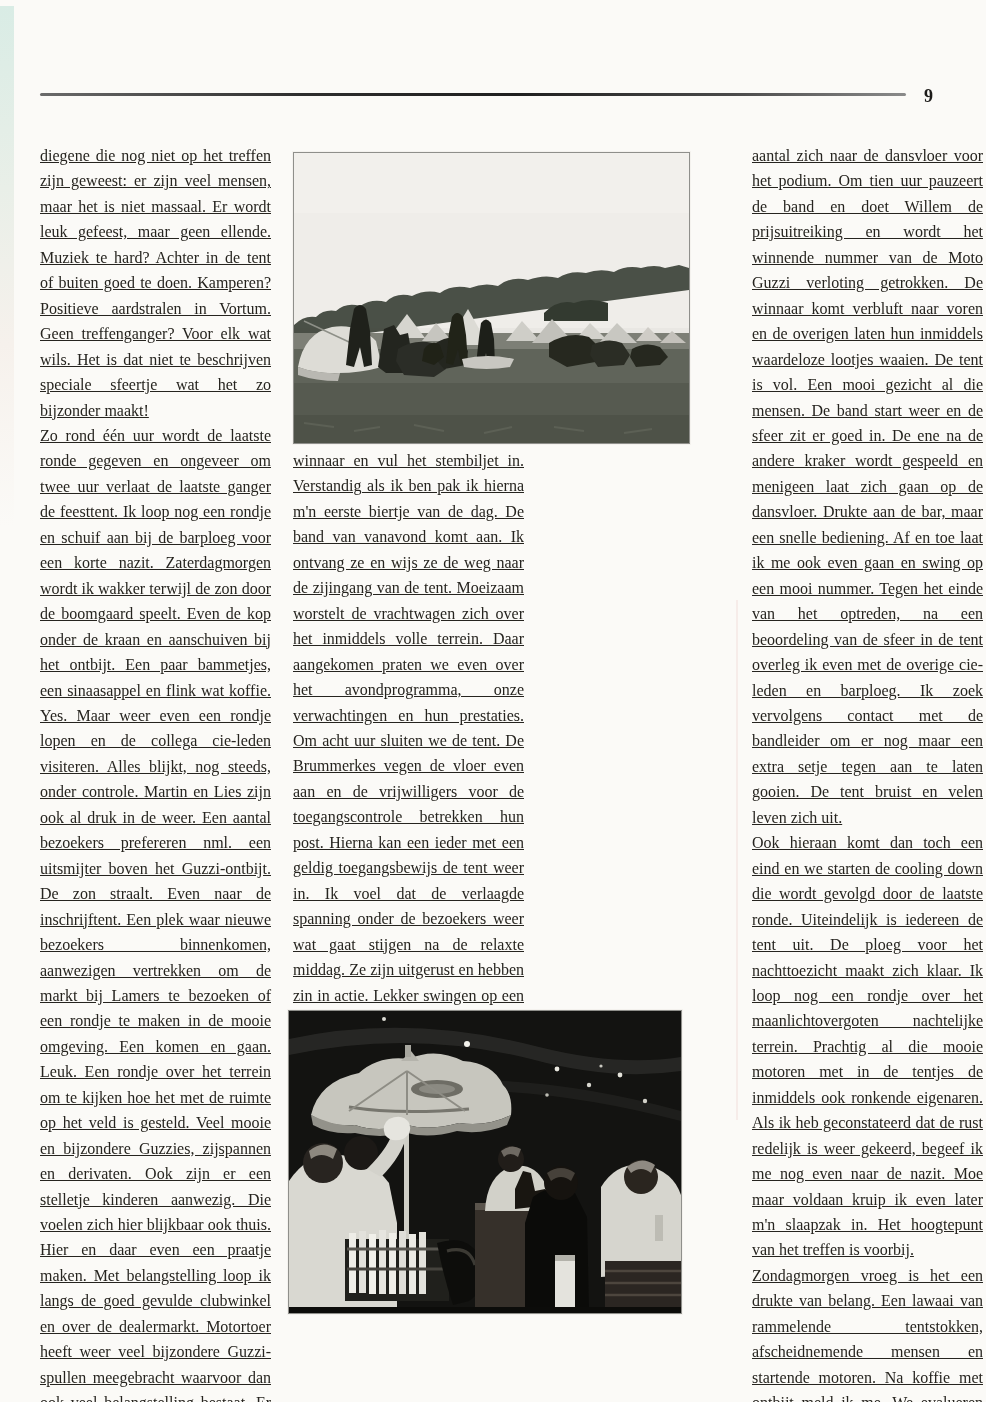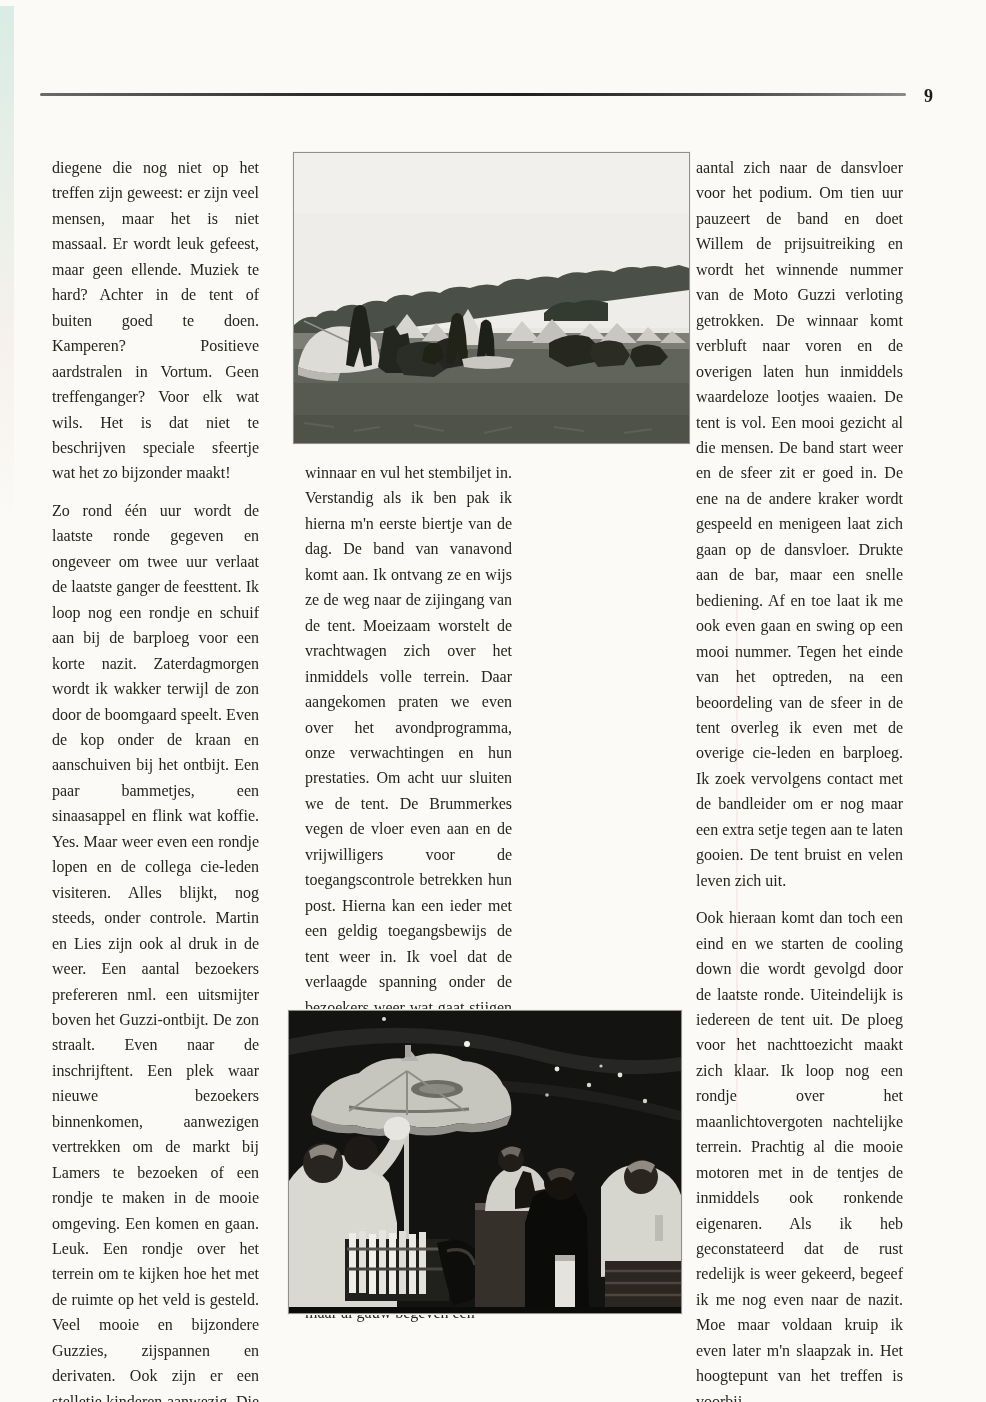--- a/index.html
+++ b/index.html
@@ -27,24 +27,24 @@
   }
   .page-number{
     position:absolute;left:924px;top:86px;width:30px;
     font-size:18px;font-weight:bold;color:#1c1b19;letter-spacing:0.5px;
   }
   .col{
     position:absolute;width:231px;
     font-size:16px;line-height:25.45px;
     color:#26241f;text-align:justify;
   }
-  .col p{margin:12px;padding:0;}
+  .col p{margin:0;padding:0;text-decoration:underline;}
   .col-left{left:40px;top:143px;height:1185px;}
   .col-mid{left:293px;top:448px;height:566px;}
-  .col-right{left:684px;top:143px;height:1185px;}
+  .col-right{left:752px;top:143px;height:1185px;}
   .photo{
     position:absolute;
     border:1px solid #8f8f8b;
     background:#e9e7e3;
     box-shadow:0 0 0 1px #f4f2ee;
   }
   .photo-top{left:293px;top:152px;width:395px;height:290px;}
   .photo-bottom{left:288px;top:1010px;width:392px;height:302px;}
   .photo svg{display:block;width:100%;height:100%;}
 </style>

